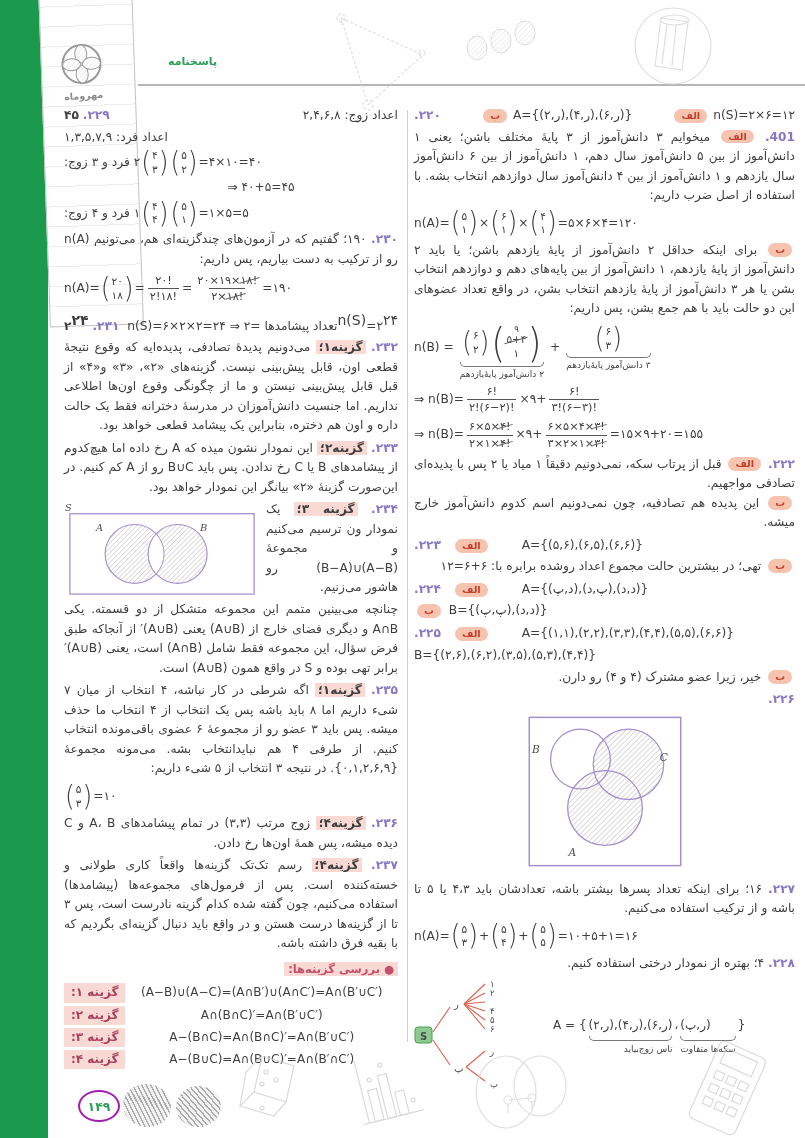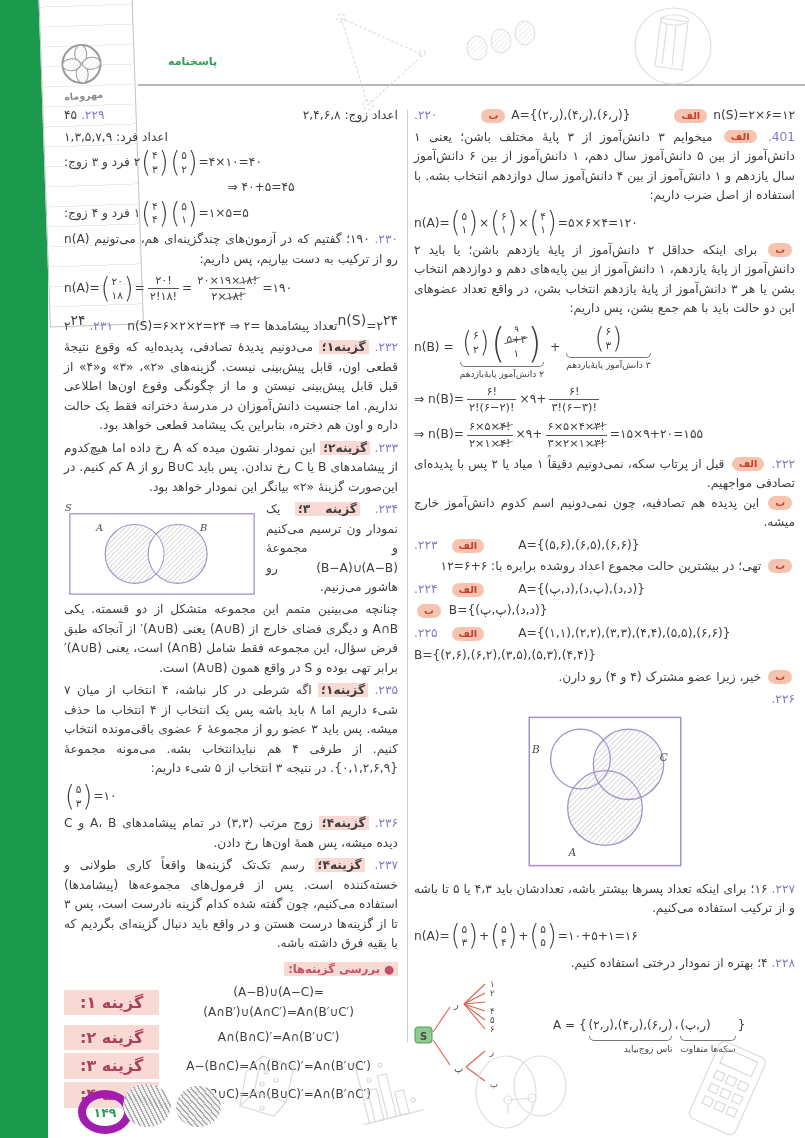--- a/index.html
+++ b/index.html
@@ -10,34 +10,34 @@
   
   .band{position:absolute;left:0;top:0;width:48px;height:1138px;background:#1b9a4e}
   .sheet{position:absolute;left:44px;top:-14px;width:92px;height:338px;background:#fff;
     border:1px solid #c2c2c2;transform:rotate(-2deg);
     background-image:repeating-linear-gradient(0deg,#fff 0 19px,#ececec 19px 20px);}
   .logo{position:absolute;left:56px;top:42px;width:52px;text-align:center;transform:rotate(-4deg)}
   .brand{font-size:9.5px;color:#8a8a8a;font-weight:bold;margin-top:1px}
   .hdr-title{position:absolute;left:168px;top:55px;color:#2f9e5a;font-weight:bold;font-size:11px}
   .hdr-rule{position:absolute;left:138px;top:84px;width:667px;height:2px;background:#9e9e9e;opacity:.75}
   .divider{position:absolute;left:407px;top:110px;width:1px;height:932px;background:#cfcfcf}
-  .pageno{position:absolute;left:78px;top:1090px;width:38px;height:28px;border:8px solid #a21caf;
+  .pageno{position:absolute;left:78px;top:1090px;width:38px;height:28px;border:2px solid #a21caf;
     border-radius:50%;color:#2f9e5a;font-weight:bold;font-size:12.5px;display:flex;align-items:center;justify-content:center}
   .coin{position:absolute;border-radius:50%;
     background:repeating-linear-gradient(55deg,#ababab 0 1.4px,#f2f2f2 1.4px 4px)}
   .coin.c1{left:123px;top:1084px;width:48px;height:43px;transform:rotate(8deg)}
   .coin.c2{left:176px;top:1086px;width:45px;height:41px;transform:rotate(-6deg)}
   .deco{position:absolute;opacity:.85}
   
   .col{position:absolute;top:106px;direction:rtl;text-align:justify;line-height:1.6}
   .col-left{left:64px;width:334px}
   .col-right{left:414px;width:381px}
   .blk{margin:0 0 3px}
-  .pnum{color:#8678c4;font-weight:normal;white-space:nowrap}
-  .ans{font-weight:normal}
+  .pnum{color:#8678c4;font-weight:bold;white-space:nowrap}
+  .ans{font-weight:bold}
   .badge{display:inline-block;background:#f6c3ae;color:#c2402e;border-radius:9px;font-size:9.8px;
     line-height:1.4;padding:0 7px;margin:0 3px;font-weight:bold;vertical-align:1px}
   .hl{background:#f9d9d4;font-weight:bold;padding:0 3px}
   
   .math{direction:ltr;unicode-bidi:isolate}
   .formula{direction:ltr;text-align:left;margin:4px 0;line-height:1.35}
   .bn{display:inline-flex;align-items:center;vertical-align:middle;margin:0 1px}
   .bn .bp{font-size:25px;font-weight:200;line-height:.95;transform:scaleY(1.15);color:#3e3e3e}
   .bn .bv{display:inline-flex;flex-direction:column;align-items:center;font-size:10.5px;line-height:1.3;padding:0 1px}
   .fr{display:inline-flex;flex-direction:column;align-items:center;vertical-align:middle;margin:0 3px;line-height:1.35;font-size:11.3px}
@@ -54,21 +54,21 @@
   .ansline .badge{margin-left:14px;margin-right:34px}
   .ltrline{direction:ltr;display:flex;align-items:center;gap:5px;margin-bottom:2px}
   .caserow{display:flex;flex-direction:row-reverse;align-items:center;margin:2px 0}
   .caserow .math{flex:1;text-align:left}
   .alignleft{text-align:left}
   .arrowline{direction:ltr;text-align:center;margin:1px 0;padding-left:60px}
   .revtitle{text-align:right;margin:6px 0 4px}
   .revtitle span{background:#f9d9d4;color:#c2506a;font-weight:bold;font-size:11.5px;padding:0 4px}
   .revrow{display:flex;flex-direction:row-reverse;align-items:center;margin:3px 0}
   .revrow .math{flex:1;text-align:center;font-size:12px}
-  .optlabel{background:#f9d9d4;color:#a8435e;font-size:16px;font-weight:bold;padding:0 16px;white-space:nowrap}
+  .optlabel{background:#f9d9d4;color:#a8435e;font-size:12px;font-weight:bold;padding:0 7px;white-space:nowrap}
   
   .nbrow{display:flex;align-items:flex-start;gap:6px;margin:6px 0 4px}
   .nbrow .lhs,.nbrow .plus{margin-top:14px}
   .ubgroup{display:inline-flex;flex-direction:column;align-items:center}
   .grow{display:inline-flex;align-items:center}
   .ubrace{align-self:stretch;height:4px;border:1px solid #777;border-top:none;border-radius:0 0 6px 6px;margin-top:1px}
   .ublab{font-size:9px;color:#444;white-space:nowrap;direction:rtl;margin-top:1px}
   .bv.rel{position:relative}
   .nine{font-size:8.5px;line-height:1;margin-bottom:0}
   .tall .bp{font-size:36px}

